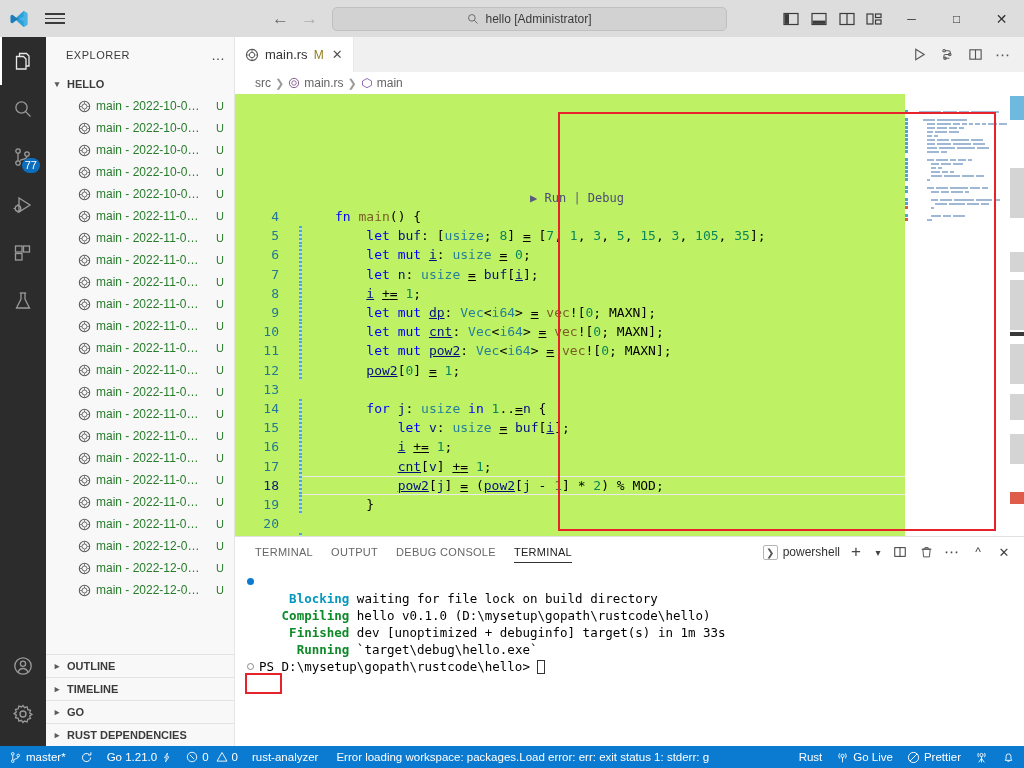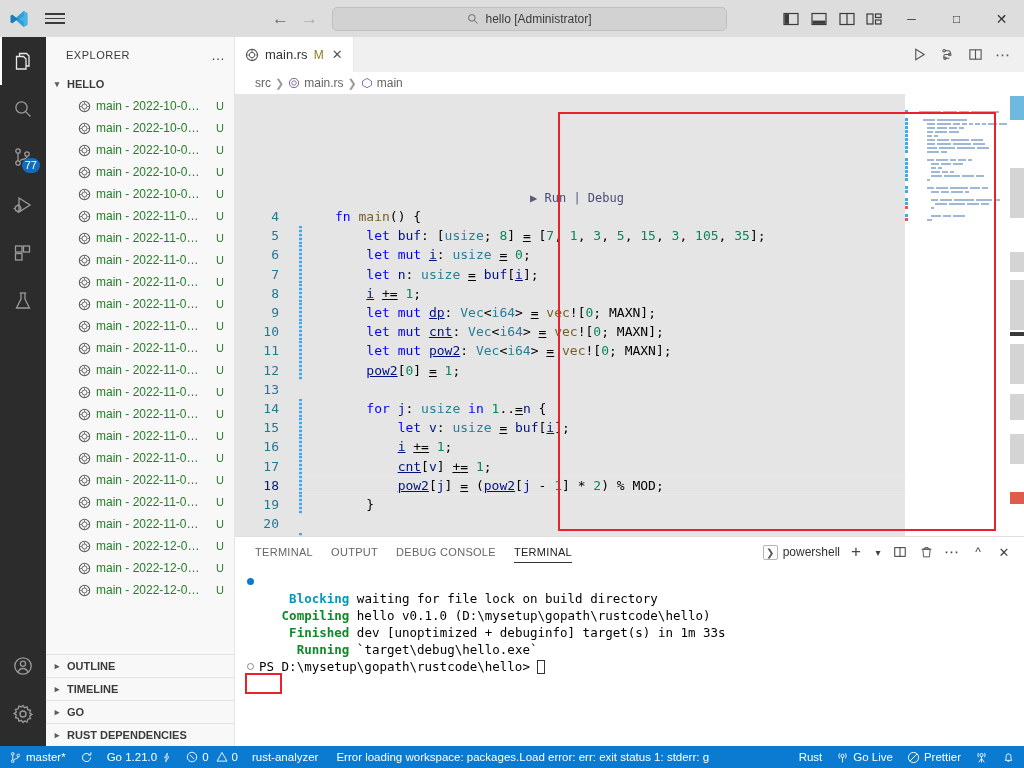--- a/index.html
+++ b/index.html
@@ -96,21 +96,21 @@
   .tb-icon { width: 26px; height: 26px; display:flex; align-items:center; justify-content:center; cursor:pointer; }
 
   .breadcrumb {
     height: 22px; display: flex; align-items: center; gap: 4px; padding-left: 20px;
     font-size: 12px; color: #646464; flex: 0 0 22px; background: #fff;
   }
   .bc-sep { color: #9a9a9a; font-size: 11px; }
   .bc-item { cursor: pointer; display:flex; align-items:center; gap:4px; }
 
   
-  .editor-wrap { flex: 1; position: relative; min-height: 0; background: #e5e5e5; overflow: hidden; }
+  .editor-wrap { flex: 1; position: relative; min-height: 0; background: #bef264; overflow: hidden; }
   .codelens {
     position: absolute; left: 295px; top: 97px; font-size: 12px; color: #5a5a80;
     font-family: "DejaVu Sans Mono", monospace;
   }
   .codelens a { color: #4a4a78; cursor: pointer; }
 
   .code-area { position: absolute; left: 0; top: 113px; right: 0; bottom: 0; }
   .code-row { height: 19.2px; display: flex; align-items: center; position: relative; }
   .ln {
     width: 44px; text-align: right; padding-right: 20px; font-size: 13px; color: #237893;

